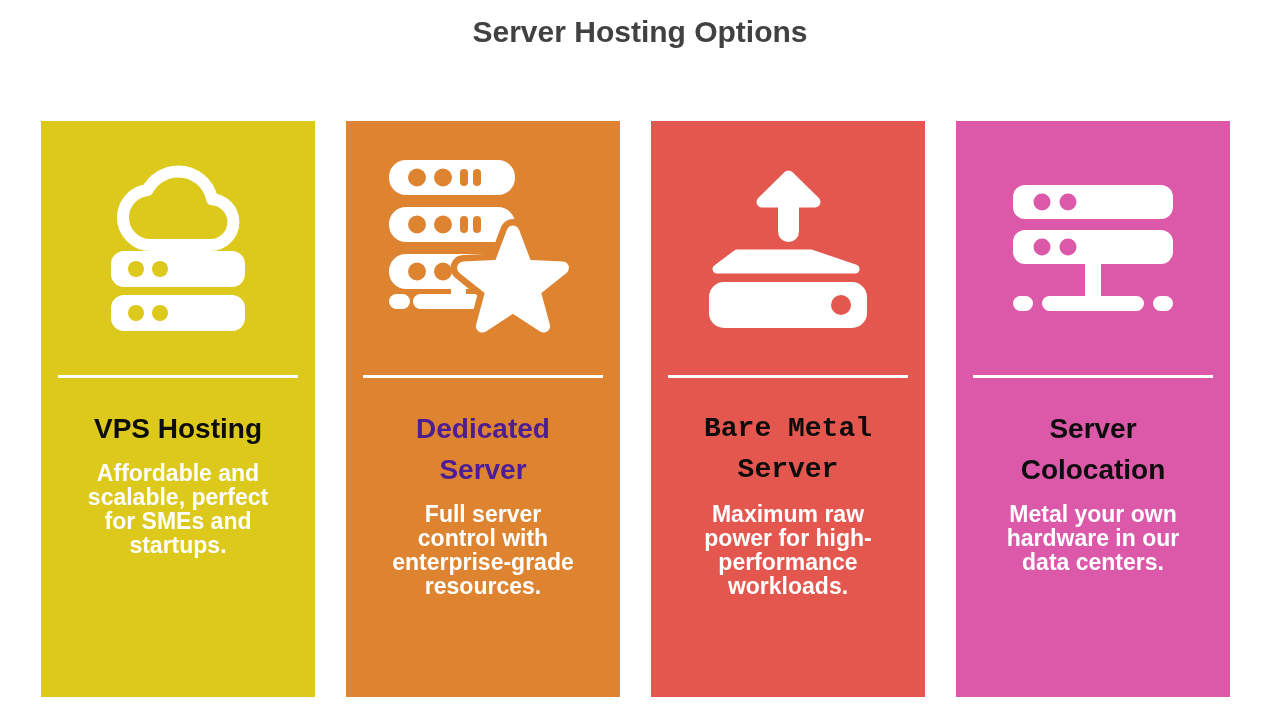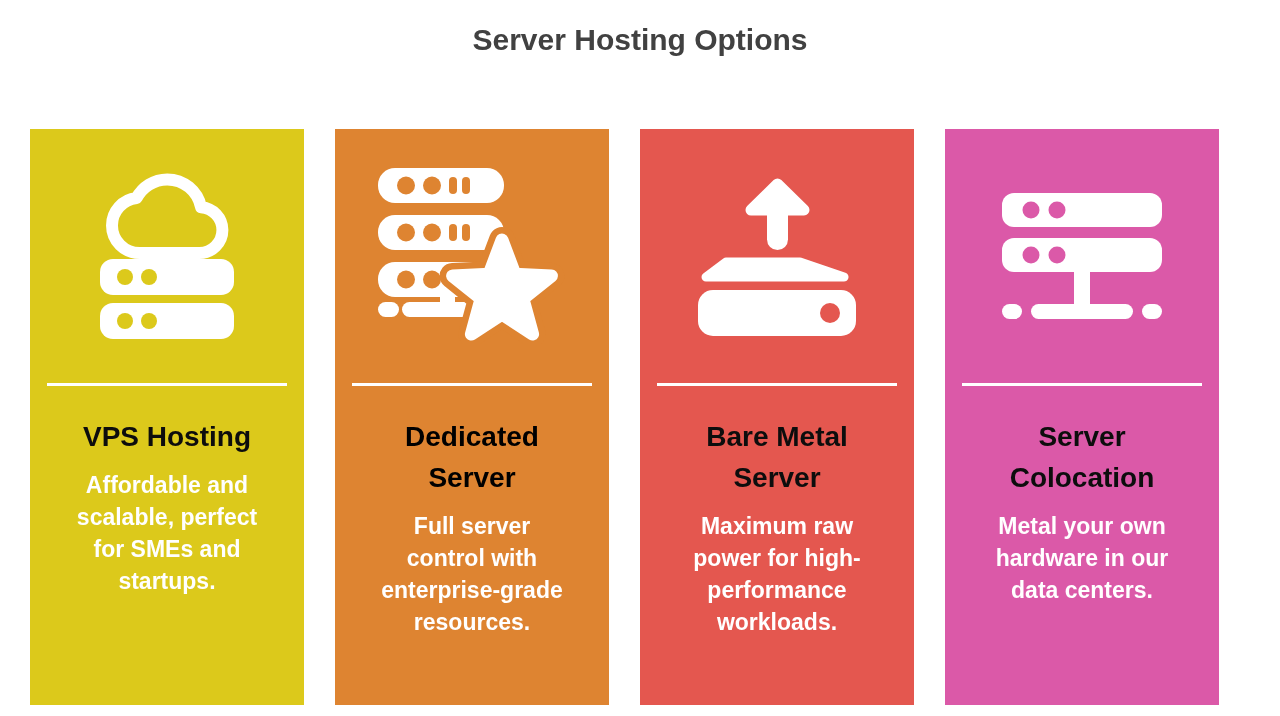--- a/index.html
+++ b/index.html
@@ -4,31 +4,31 @@
 <style>
   * { box-sizing: border-box; margin: 0; padding: 0; }
   html, body {
     width: 1280px; height: 716px;
     overflow: hidden;
     font-family: "Liberation Sans", sans-serif;
     background: #ffffff;
   }
   .page { width: 1280px; height: 716px; position: relative; }
   .page-title {
-    margin-top: 22px;
+    margin-top: 14px;
     text-align: center;
     font-size: 30px;
     line-height: 36px;
     font-weight: 700;
     color: #414141;
   }
   .cards {
     display: flex;
     gap: 31px;
-    padding-left: 30px;
+    padding-left: 41px;
     margin-top: 71px;
     align-items: center;
   }
   .card {
     width: 274px;
     height: 576px;
     background: var(--card-color, #ccc);
     flex: 0 0 auto;
   }
   .icon-area {
@@ -49,21 +49,21 @@
     font-size: 28px;
     line-height: 41px;
     font-weight: 700;
     color: #0d0d0d;
     white-space: pre-line;
   }
   .card-desc {
     margin: 12px 10px 0;
     text-align: center;
     font-size: 23px;
-    line-height: 32px;
+    line-height: 24px;
     font-weight: 700;
     color: #ffffff;
     white-space: pre-line;
   }
 </style>
 </head>
 <body style="background: rgb(255, 255, 255);">
 
 <div class="page">
 
@@ -110,40 +110,40 @@
           <circle cx="28" cy="111.5" r="9" fill="var(--card-color)"></circle>
           <circle cx="54" cy="111.5" r="9" fill="var(--card-color)"></circle>
           <rect x="62" y="118" width="15" height="24" fill="#ffffff"></rect>
           <rect x="24" y="134" width="76" height="15" rx="7.5" fill="#ffffff"></rect>
           <rect x="0" y="134" width="21" height="15" rx="7.5" fill="#ffffff"></rect>
           <path d="M124 72 L136.9 106.2 L173.4 107.9 L144.9 130.8 L154.6 166.1 L124 146 L93.4 166.1 L103.1 130.8 L74.6 107.9 L111.1 106.2 Z" fill="var(--card-color)" stroke="var(--card-color)" stroke-width="26" stroke-linejoin="round"></path>
           <path d="M124 72 L136.9 106.2 L173.4 107.9 L144.9 130.8 L154.6 166.1 L124 146 L93.4 166.1 L103.1 130.8 L74.6 107.9 L111.1 106.2 Z" fill="#ffffff" stroke="#ffffff" stroke-width="13" stroke-linejoin="round"></path>
         </svg>
       </div>
       <div class="divider"></div>
-      <h2 class="card-title" style="color: #000000;">Dedicated
+      <h2 class="card-title" style="color: #4c1d95;">Dedicated
 Server</h2>
       <p class="card-desc" style="color: rgb(255, 255, 255);">Full server
 control with
 enterprise-grade
 resources.</p>
     </section>
 
     <section class="card" style="--card-color: #e4574f;">
       <div class="icon-area">
         <svg width="158" height="164" viewBox="0 0 158 164">
           <path d="M79.5 10 L106 36 L53 36 Z" fill="#ffffff" stroke="#ffffff" stroke-width="11" stroke-linejoin="round"></path>
           <rect x="69" y="30" width="21" height="46" rx="10.5" fill="#ffffff"></rect>
           <path d="M28 88 L102 88 L146 103 L8 103 Z" fill="#ffffff" stroke="#ffffff" stroke-width="9" stroke-linejoin="round"></path>
           <rect x="0" y="116" width="158" height="46" rx="15" fill="#ffffff"></rect>
           <circle cx="132" cy="139" r="10" fill="var(--card-color)"></circle>
         </svg>
       </div>
       <div class="divider"></div>
-      <h2 class="card-title" style="color: rgb(13, 13, 13);">Bare Metal
+      <h2 class="card-title" style="color: rgb(13, 13, 13); font-family: Liberation Mono, monospace;">Bare Metal
 Server</h2>
       <p class="card-desc" style="color: #ffffff;">Maximum raw
 power for high-
 performance
 workloads.</p>
     </section>
 
     <section class="card" style="--card-color: #db59a8;">
       <div class="icon-area">
         <svg width="160" height="126" viewBox="0 0 160 126">

